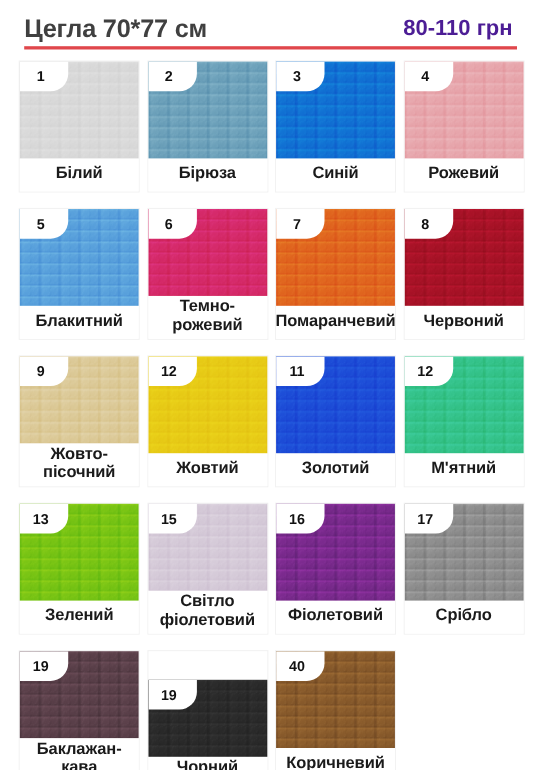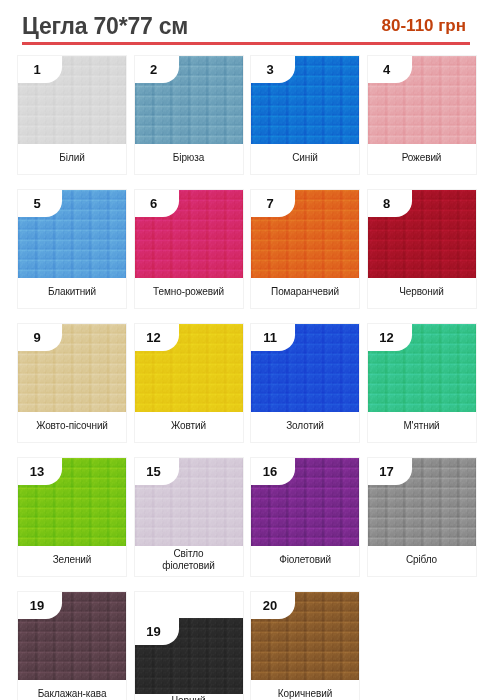--- a/index.html
+++ b/index.html
@@ -20,23 +20,23 @@
     justify-content:space-between;
   }
   .header-title {
     font-size:23px;
     font-weight:bold;
     color:#404040;
     letter-spacing:-0.2px;
     white-space:nowrap;
   }
   .header-price {
-    font-size:17px;
+    font-size:20px;
     font-weight:bold;
-    color:#c2410c;
+    color:#4c1d95;
     white-space:nowrap;
     margin-right:6px;
   }
   .header-rule {
     position:absolute;
     left:22px; right:20px; top:42px;
     height:3px;
     background:#e0474c;
   }
 
@@ -130,22 +130,22 @@
   .label {
     flex:1;
     background:#ffffff;
     display:flex;
     align-items:center;
     justify-content:center;
     text-align:center;
     padding:1px 2px 3px;
   }
   .label-text {
-    font-size:10px;
-    font-weight:normal;
+    font-size:15px;
+    font-weight:bold;
     color:#1a1a1a;
     line-height:1.18;
     letter-spacing:-0.1px;
     white-space:pre-line;
   }
 </style>
 </head>
 <body>
 
 <div class="page">
@@ -372,21 +372,21 @@
         </div>
         <div class="label">
           <span class="label-text">Чорний</span>
         </div>
       </div>
       <div class="card">
         <div class="swatch" style="background: rgb(138, 92, 44);">
           <div class="tex"></div>
           <div class="tex2"></div>
           <div class="badge">
-            <span class="badge-num">20</span>
+            <span class="badge-num">40</span>
           </div>
         </div>
         <div class="label">
           <span class="label-text">Коричневий</span>
         </div>
       </div>
       <div class="card empty"></div>
     </div>
 
 </div>

